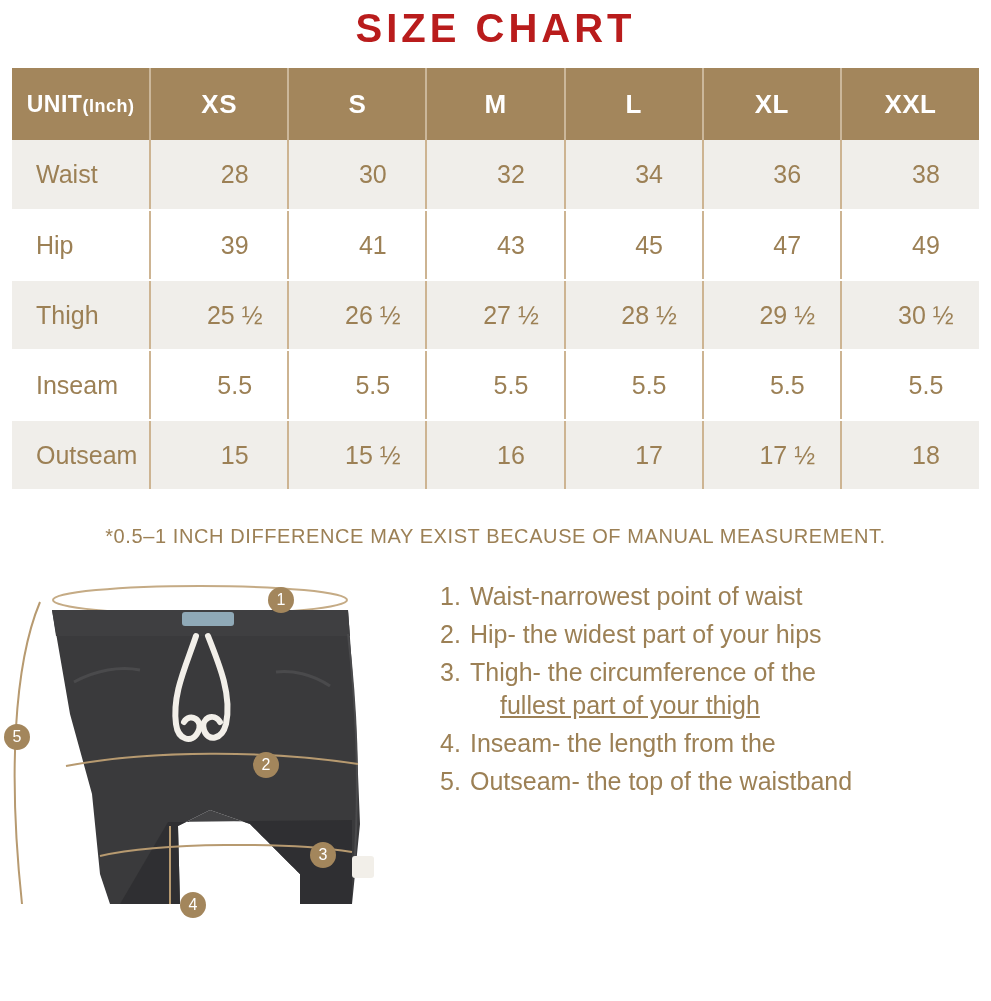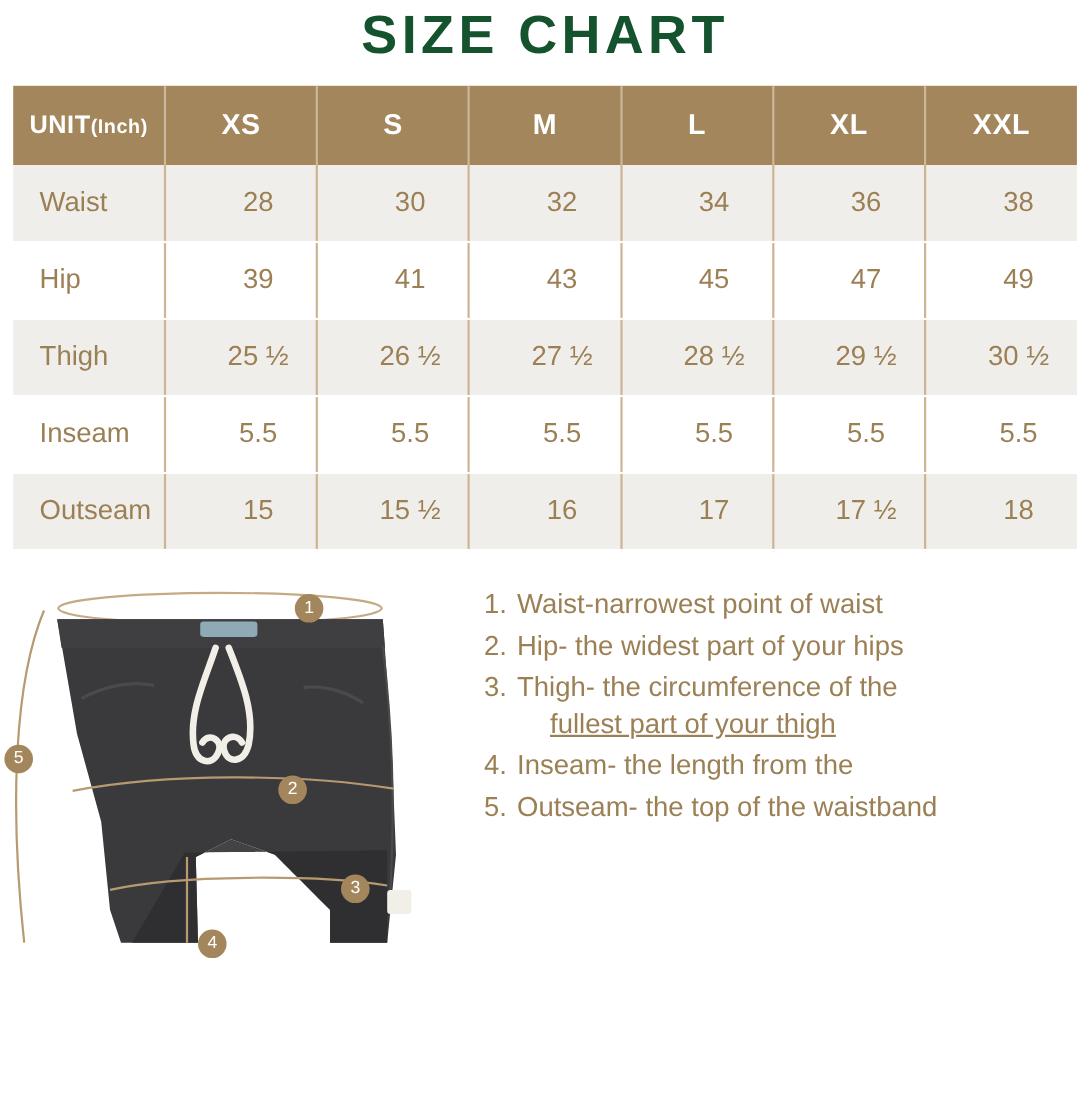--- a/index.html
+++ b/index.html
@@ -12,24 +12,24 @@
   .page {
     position: relative;
     width: 991px; height: 1001px;
     overflow: hidden;
     background: #ffffff;
   }
 
   
   .title {
     text-align: center;
-    font-size: 49px;
+    font-size: 40px;
     font-weight: bold;
     letter-spacing: 4px;
-    color: #14532d;
+    color: #b91c1c;
     padding-top: 6px;
     line-height: 1.1;
     font-family: "Liberation Sans", sans-serif;
   }
 
   
   .table-wrap {
     margin: 18px 12px 0 12px;
   }
   table.size-chart {
@@ -192,20 +192,21 @@
           <td>15 ½</td>
           <td>16</td>
           <td>17</td>
           <td>17 ½</td>
           <td>18</td>
         </tr>
       </tbody>
     </table>
   </div>
 
+  <div class="note">*0.5–1 INCH DIFFERENCE MAY EXIST BECAUSE OF MANUAL MEASUREMENT.</div>
 
   <div class="lower">
 
     <div class="illus">
       <svg class="shorts" width="430" height="360" viewBox="0 0 430 360">
 
         <path d="M40 28 C14 90 8 200 22 330" fill="none" stroke="#b79a70" stroke-width="2"></path>
 
         <ellipse cx="200" cy="26" rx="147" ry="14" fill="none" stroke="#c5ab85" stroke-width="2"></ellipse>
 

